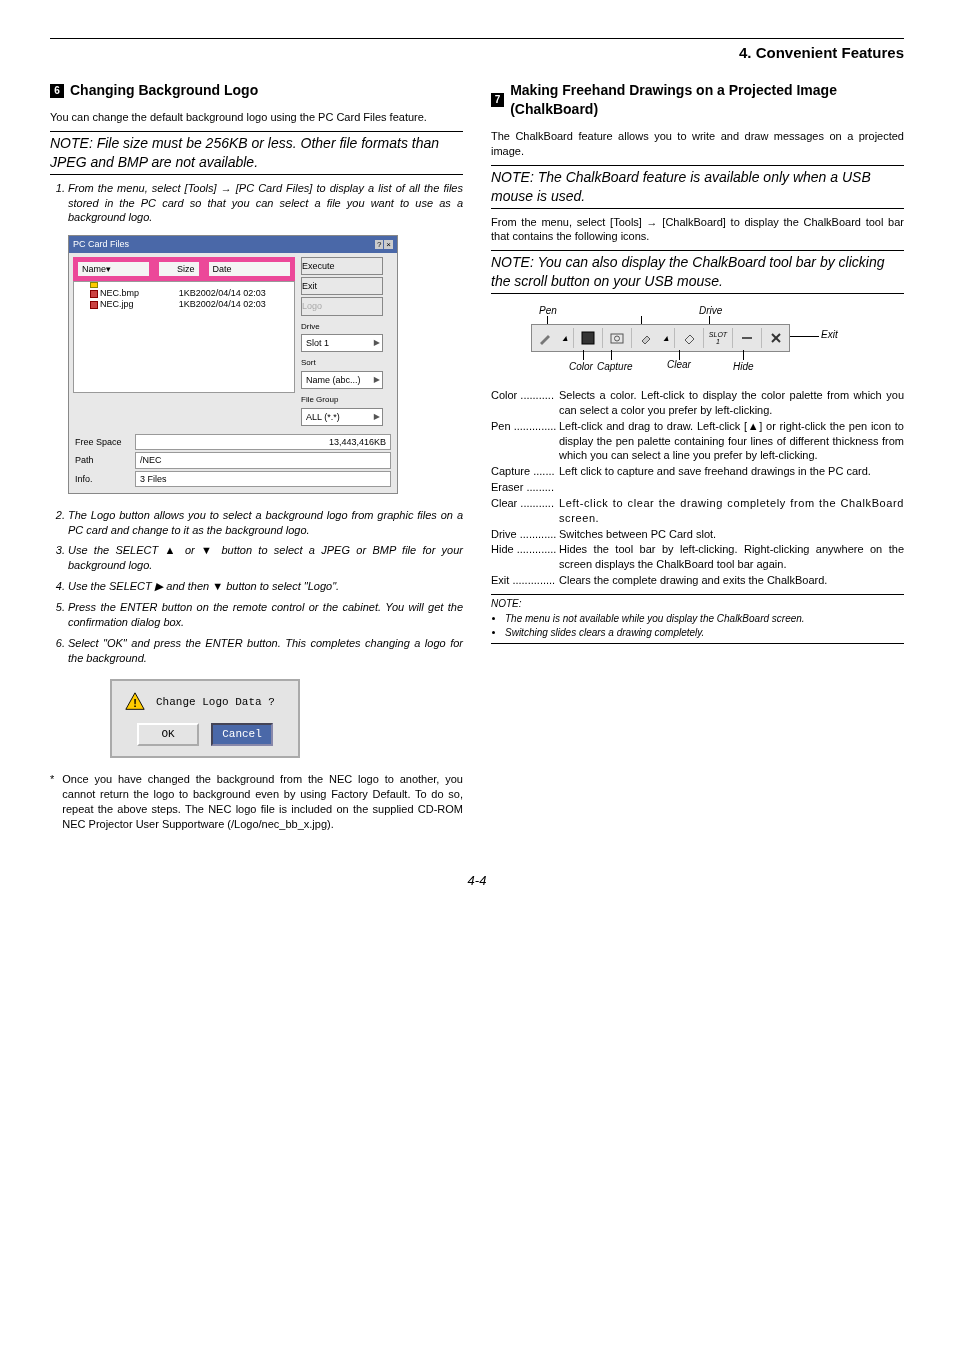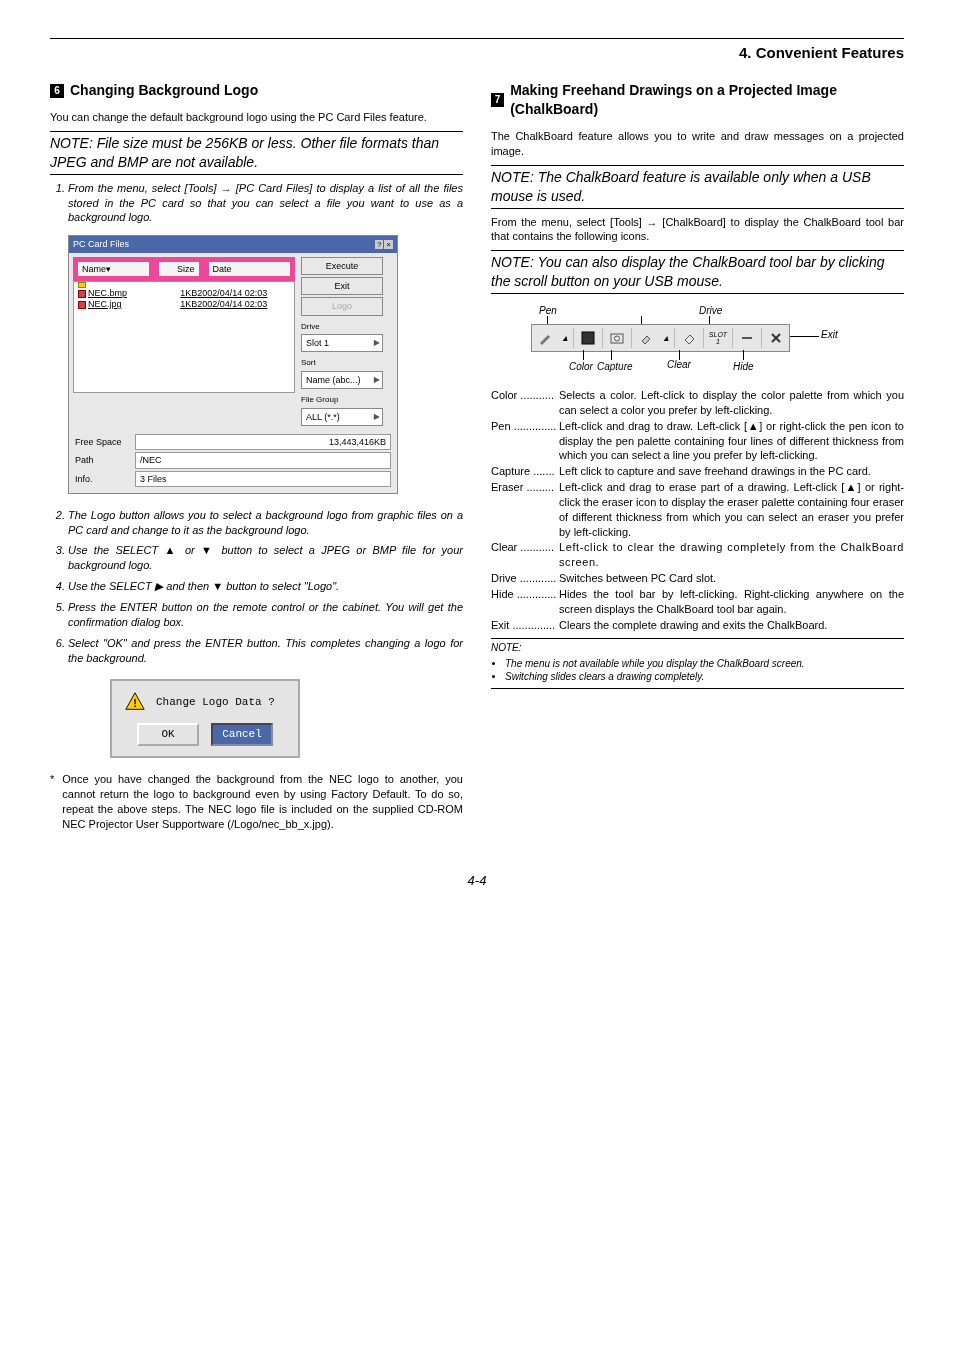--- a/index.html
+++ b/index.html
@@ -58,29 +58,29 @@
   .pcfiles .body { display: flex; padding: 4px; gap: 6px; }
   .pcfiles .left { flex: 1; }
   .pcfiles .row-head { display: flex; }
   .pcfiles .row-head .cell {
     border: 5px solid #ec4899; background: #f4f4f4; padding: 1px 4px;
   }
   .pcfiles .row-head .name { flex: 1.2; }
   .pcfiles .row-head .size { flex: 0.6; text-align: right; }
   .pcfiles .row-head .date { flex: 1.4; }
   .pcfiles .list { border: 1px solid #999; background: #fff; height: 112px; overflow: hidden;}
-  .pcfiles .list .frow { display: flex; padding: 0 4px; line-height: 11px; text-decoration: underline; }
+  .pcfiles .list .frow { display: flex; padding: 0 16px; line-height: 11px; }
   .pcfiles .list .fn { flex: 1.2; display:flex; align-items:center; gap:2px;}
   .pcfiles .list .fs { flex: 0.6; text-align: right; }
   .pcfiles .list .fd { flex: 1.4; }
   .fileico { width:8px; height:8px; background:#c44; display:inline-block; border:1px solid #800;}
   .folderico { width:8px; height:6px; background:#fc0; display:inline-block; border:1px solid #880;}
   .pcfiles .right { width: 92px; display: flex; flex-direction: column; gap: 2px;}
   .pcfiles .btn, .pcfiles .field {
-    border: 1px solid #888; background: #e8e8e8; text-align: center;
+    border: 1px solid #888; background: #e8e8e8; text-align: left;
     padding: 2px 0; font-size: 9px; width: 82px;
   }
   .pcfiles .btn.disabled { color: #aaa; }
   .pcfiles .lbl { font-size: 8px; margin-top: 4px; }
   .pcfiles .field { background: #fff; text-align: left; padding-left: 4px; display:flex; justify-content:space-between; align-items:center;}
   .pcfiles .field .dd { font-size:8px; padding-right:2px; color:#555;}
   .pcfiles .bottom { padding: 2px 6px 6px 6px; }
   .pcfiles .brow { display: flex; align-items: center; margin-top: 2px; }
   .pcfiles .brow .bl { width: 60px; }
   .pcfiles .brow .bv {
@@ -341,21 +341,20 @@
       <div class="drow">
           <span class="dt">Pen ..............</span>
           <span class="dd">Left-click and drag to draw. Left-click [▲] or right-click the pen icon to display the pen palette containing four lines of different thickness from which you can select a line you prefer by left-clicking.</span>
         </div>
       <div class="drow">
           <span class="dt">Capture .......</span>
           <span class="dd">Left click to capture and save freehand drawings in the PC card.</span>
         </div>
       <div class="drow">
           <span class="dt">Eraser .........</span>
-          <span class="dd">Left-click and drag to erase part of a drawing. Left-click [▲] or right-click the eraser icon to display the eraser palette containing four eraser of different thickness from which you can select an eraser you prefer by left-clicking.</span>
         </div>
       <div class="drow">
           <span class="dt">Clear ...........</span>
           <span class="dd" style="letter-spacing:0.6px;">Left-click to clear the drawing completely from the ChalkBoard screen.</span>
         </div>
       <div class="drow">
           <span class="dt">Drive ............</span>
           <span class="dd">Switches between PC Card slot.</span>
         </div>
       <div class="drow">

